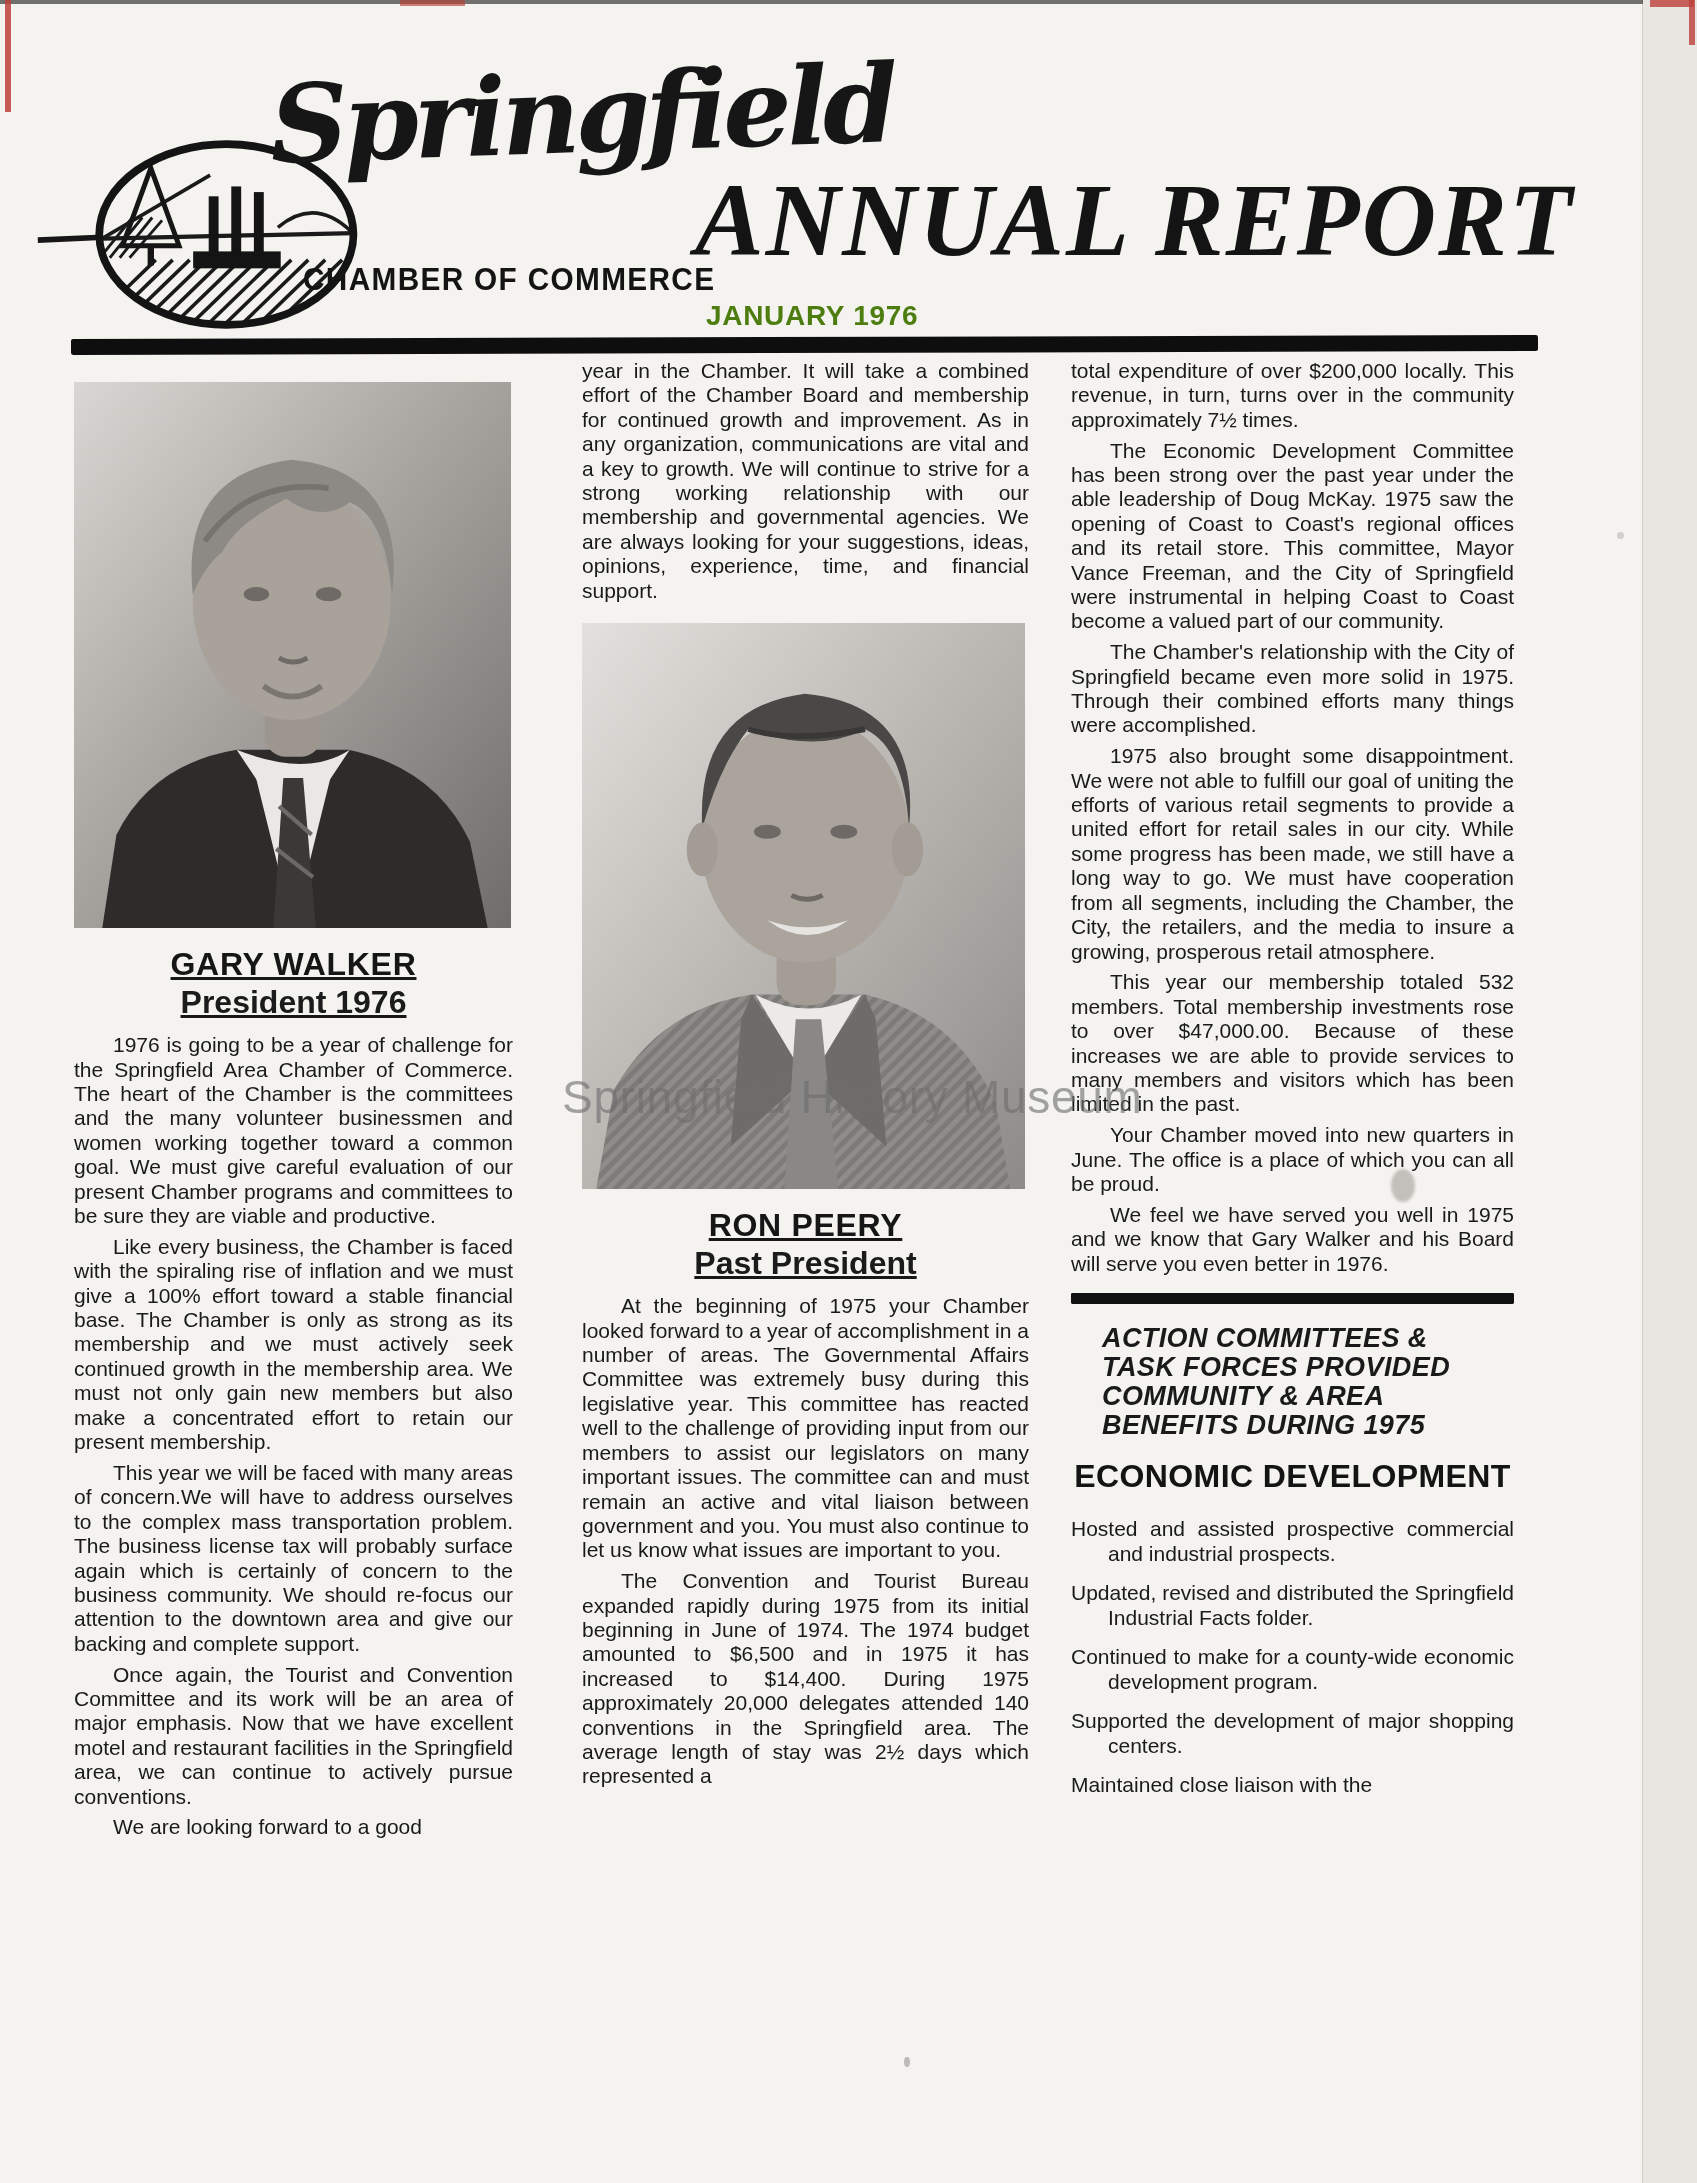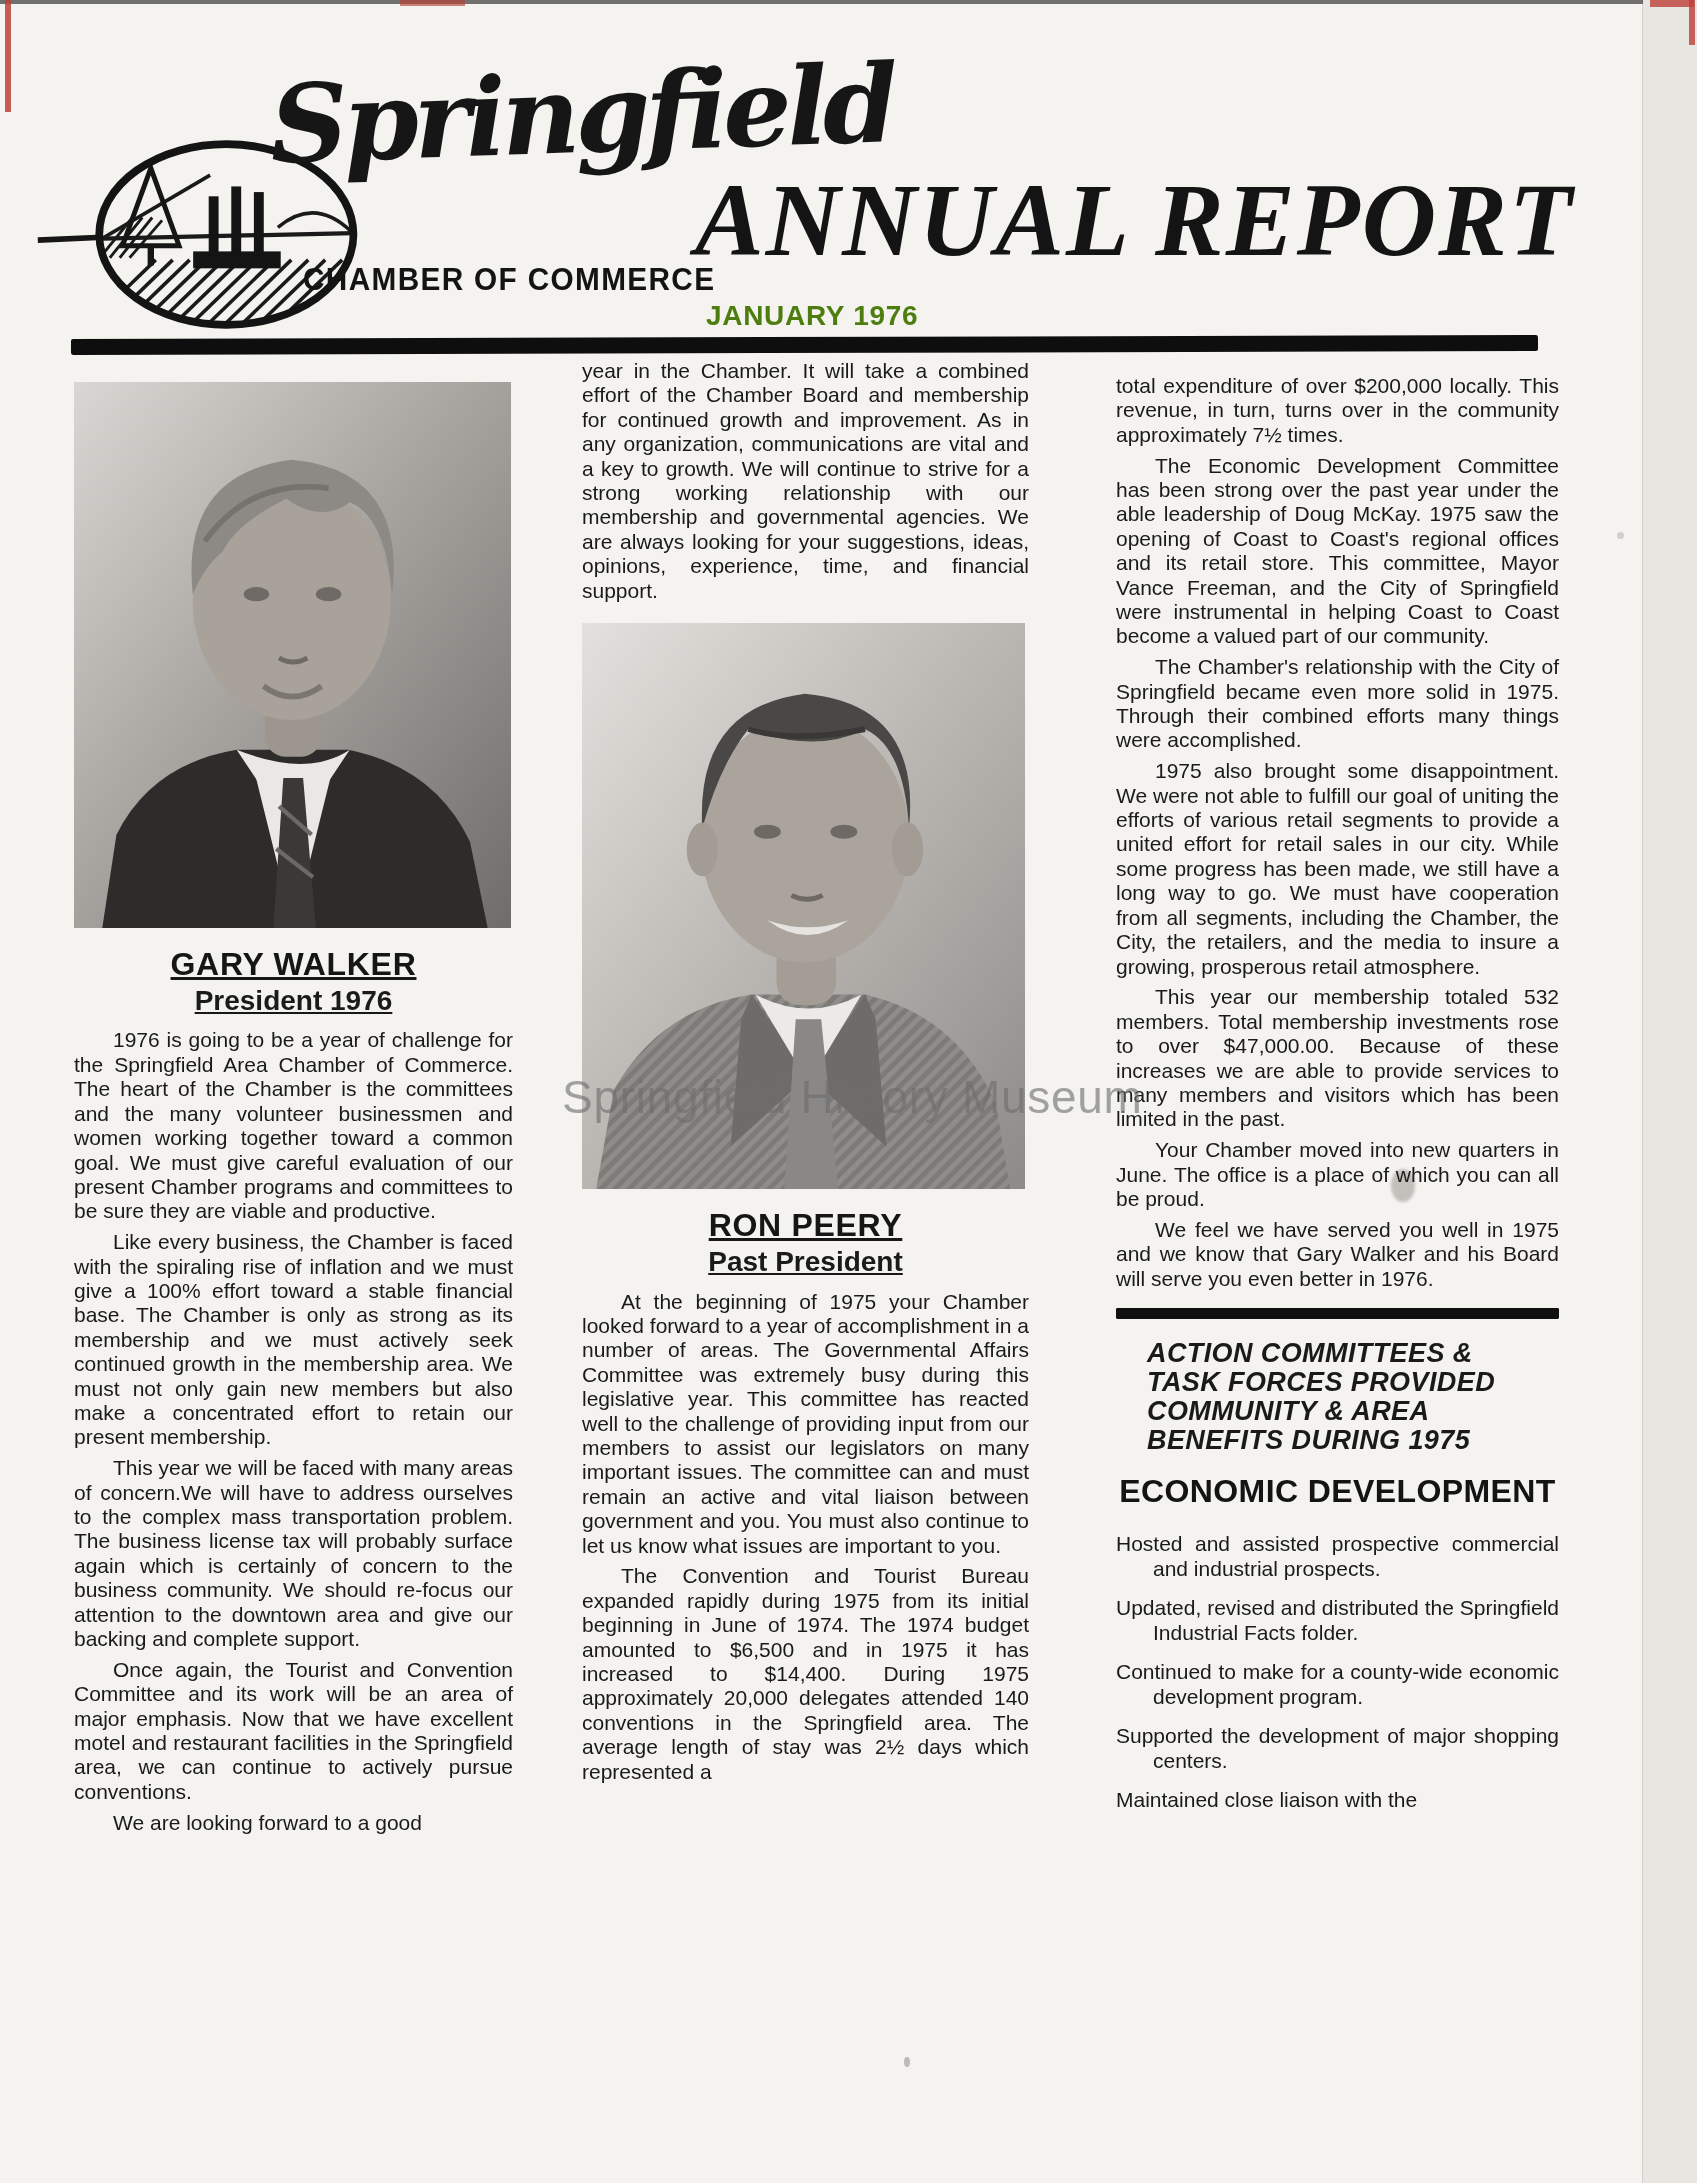--- a/index.html
+++ b/index.html
@@ -48,31 +48,31 @@
   }
   .head-rule{
     position:absolute;left:71px;top:337px;width:1467px;height:16.3px;
     background:#0e0e0e;transform:rotate(-.15deg);border-radius:2.1px;
   }
 
   
   .col{position:absolute;top:359px;}
   .col-1{left:74px;width:439px;}
   .col-2{left:582px;width:447px;}
-  .col-3{left:1116px;width:443px;margin-top:15px;}
+  .col-3{left:1071px;width:443px;}
   .col p{
     margin:0 0 6.4px 0;
     font-size:21px;line-height:24.4px;
     text-align:justify;text-indent:39px;
     color:#1a1a1a;
   }
   .col p.noindent{text-indent:0;}
   .caption{text-align:center;margin:18.4px 0 11.3px 0;line-height:1.18;text-decoration:underline;}
   .cap-name{font-size:32px;font-weight:bold;letter-spacing:0.7px;color:#161616;}
-  .cap-role{font-size:28px;font-weight:bold;color:#1b1b1b;}
+  .cap-role{font-size:32px;font-weight:bold;color:#1b1b1b;}
 
   
   .photo{position:relative;overflow:hidden;}
   .photo-gary{width:437px;height:546px;margin-top:23px;}
   .photo-ron{width:443px;height:566px;margin-top:20px;}
   .photo svg{display:block;width:100%;height:100%;}
 
   
   .sect-rule{width:443px;height:10.6px;background:#101010;margin:17px 0 20px 0;border-radius:1.4px;}
   .sect-head-italic{

